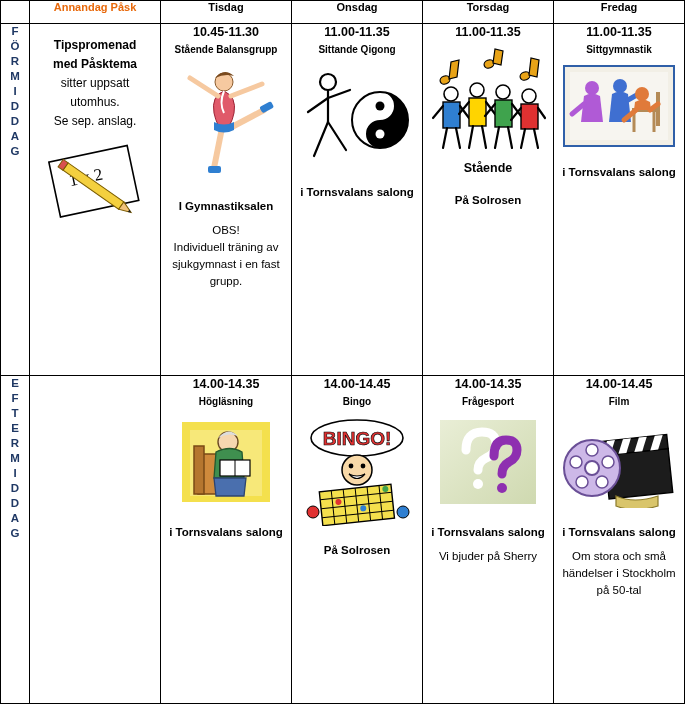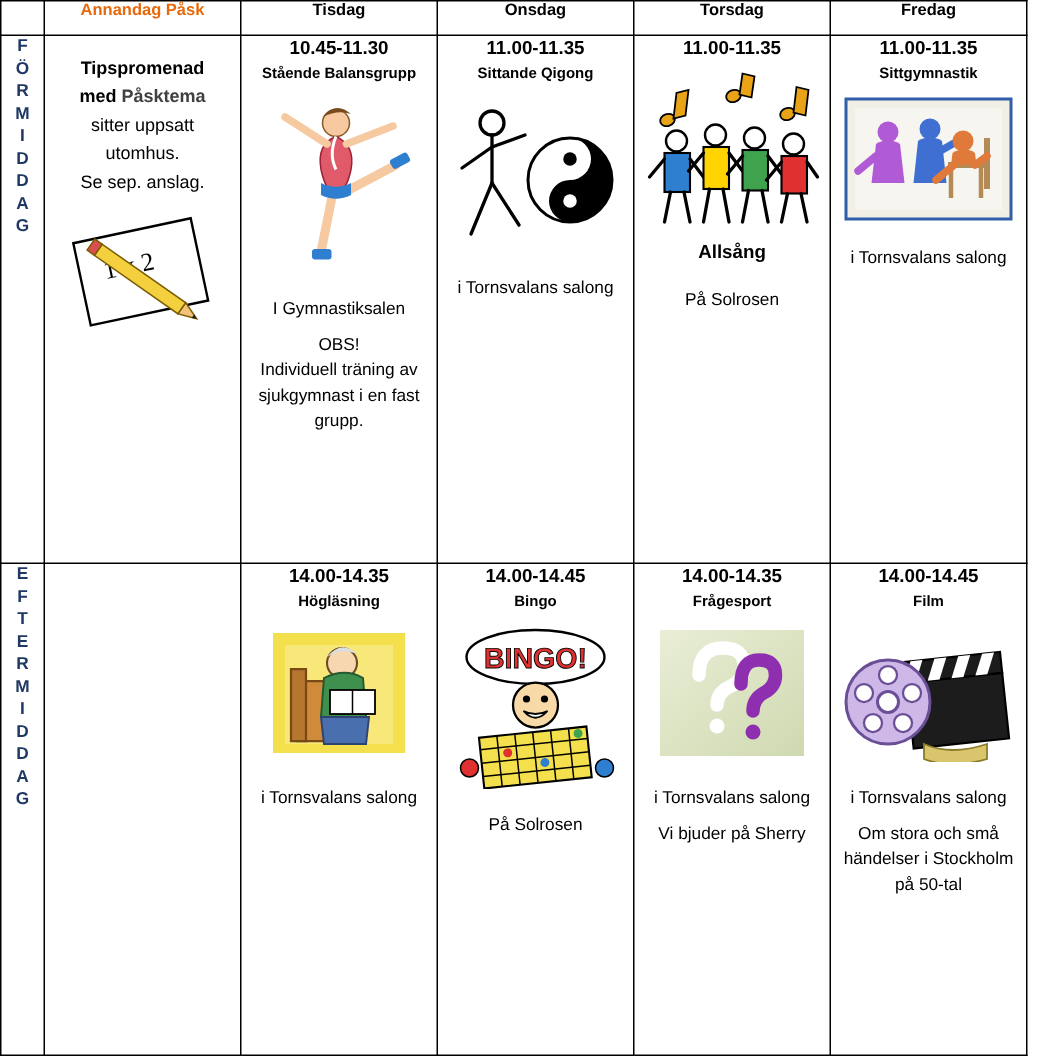--- a/index.html
+++ b/index.html
@@ -65,37 +65,37 @@
     margin-bottom: 2px;
     text-align: center;
   }
   .title {
     font-weight: bold;
     font-size: 10px;
     margin-bottom: 4px;
   }
   .title.small { font-size: 12.5px; }
   .place {
-    font-weight: normal;
+    font-weight: bold;
     font-size: 11.5px;
     margin-top: 16px;
   }
   .note {
     font-size: 11.5px;
     margin-top: 8px;
     line-height: 17px;
   }
   .note-line { display: block; }
   .promenad {
     font-size: 12px;
     line-height: 19px;
     font-weight: bold;
     margin-top: 12px;
   }
-  .promenad .accent { color: #404040; }
+  .promenad .accent { color: #000000; }
   .promenad .plain { font-weight: normal; }
 
   .art {
     margin: 6px auto 4px auto;
     display: block;
   }
   .row-fm { height: 352px; }
   .row-em { height: 328px; }
 </style>
 </head>
@@ -219,21 +219,21 @@
 
             <circle cx="74" cy="46" r="7" fill="#ffffff" stroke="#000000" stroke-width="1.6"></circle>
             <rect x="66" y="54" width="17" height="27" fill="#3fa34d" stroke="#000000" stroke-width="1.4"></rect>
             <path d="M66 58 L56 70 M83 58 L92 70 M70 81 L66 102 M79 81 L83 102" stroke="#000000" stroke-width="2.2" fill="none" stroke-linecap="round"></path>
 
             <circle cx="100" cy="50" r="7" fill="#ffffff" stroke="#000000" stroke-width="1.6"></circle>
             <rect x="92" y="58" width="17" height="25" fill="#e03131" stroke="#000000" stroke-width="1.4"></rect>
             <path d="M92 62 L82 74 M109 62 L116 72 M96 83 L92 102 M105 83 L109 102" stroke="#000000" stroke-width="2.2" fill="none" stroke-linecap="round"></path>
           </g>
         </svg>
-        <div class="title small">Allsång</div>
+        <div class="title small">Stående</div>
         <div class="place">På Solrosen</div>
       </td>
 
       <td class="cell">
         <div class="time">11.00-11.35</div>
         <div class="title">Sittgymnastik</div>
         <svg class="art" width="114" height="84" viewBox="0 0 114 84">
           <rect x="2" y="2" width="110" height="80" fill="#f2efe6" stroke="#2f5fa8" stroke-width="2"></rect>
           <rect x="8" y="8" width="98" height="68" fill="#ffffff" opacity="0.4"></rect>
 

